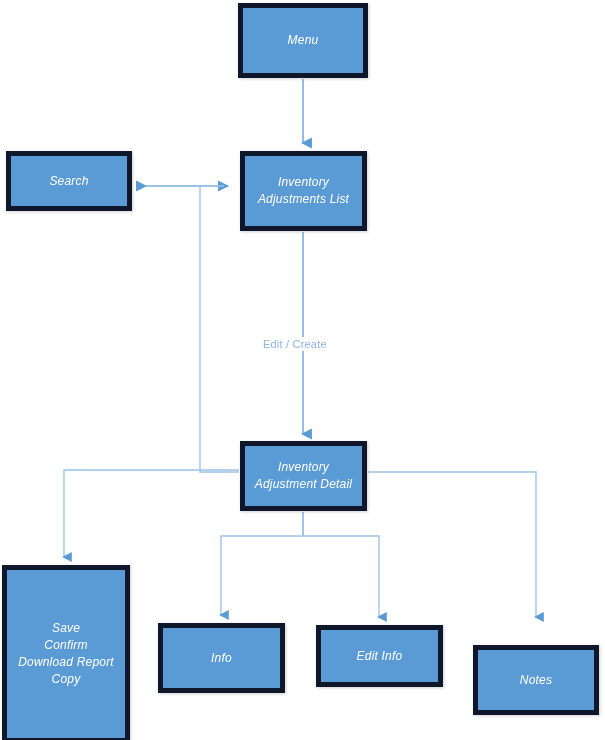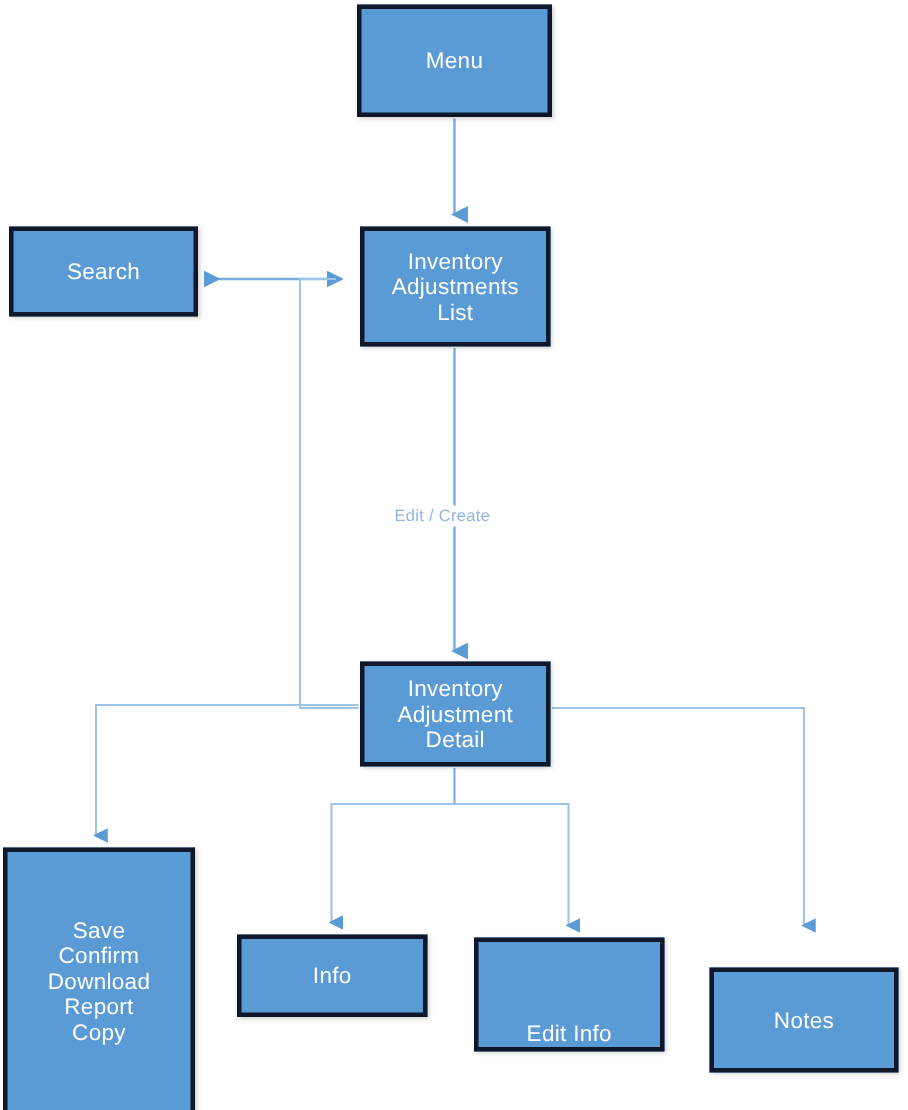--- a/index.html
+++ b/index.html
@@ -21,32 +21,33 @@
   #edges {
     position: absolute;
     left: 0;
     top: 0;
     width: 605px;
     height: 740px;
   }
   .node {
     position: absolute;
     background: #5b9bd5;
-    border: 3px solid #0f172a;
+    border: 5px solid #0f172a;
     box-sizing: border-box;
     box-shadow: 1px 1px 3px rgba(120,120,120,0.35);
     display: flex;
     align-items: center;
     justify-content: center;
     text-align: center;
     color: #ffffff;
-    font-size: 15px;
+    font-size: 12px;
     line-height: 17px;
     letter-spacing: 0.2px;
     z-index: 2;
+    font-style: italic;
   }
   .node .lines {
     width: 100%;
     padding: 0 4px;
     box-sizing: border-box;
     white-space: pre-line;
   }
   .edge-label {
     position: absolute;
     color: #8db4e2;
@@ -132,25 +133,25 @@
 Adjustment Detail</span>
   </div>
 
   <div class="node" style="left:2px; top:565px; width:128px; height:178px;">
     <span class="lines">Save
 Confirm
 Download Report
 Copy</span>
   </div>
 
-  <div class="node" style="left:158px; top:623px; width:127px; height:55px;">
+  <div class="node" style="left:158px; top:623px; width:127px; height:70px;">
     <span class="lines">Info</span>
   </div>
 
-  <div class="node" style="left:316px; top:625px; width:127px; height:76px;align-items:flex-end;">
+  <div class="node" style="left:316px; top:625px; width:127px; height:62px;">
     <span class="lines">Edit Info</span>
   </div>
 
   <div class="node" style="left:473px; top:625px; width:126px; height:70px;margin-top:20px;">
     <span class="lines">Notes</span>
   </div>
 
   <div class="edge-label" style="left:259px; top:321px;">Edit / Create</div>
 
 </div>

